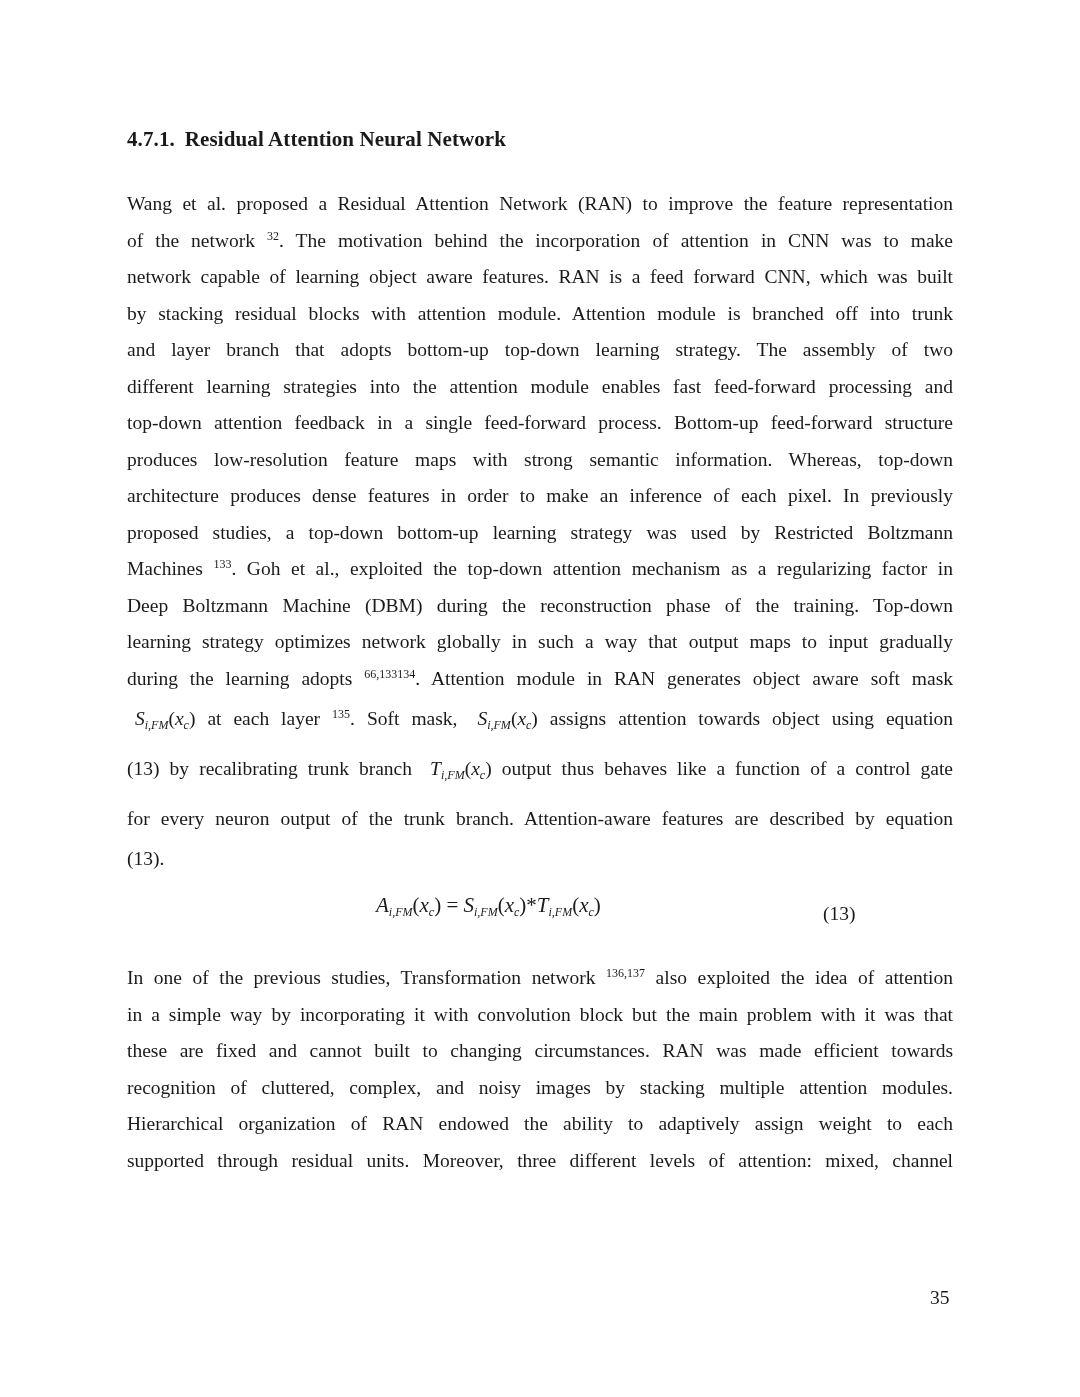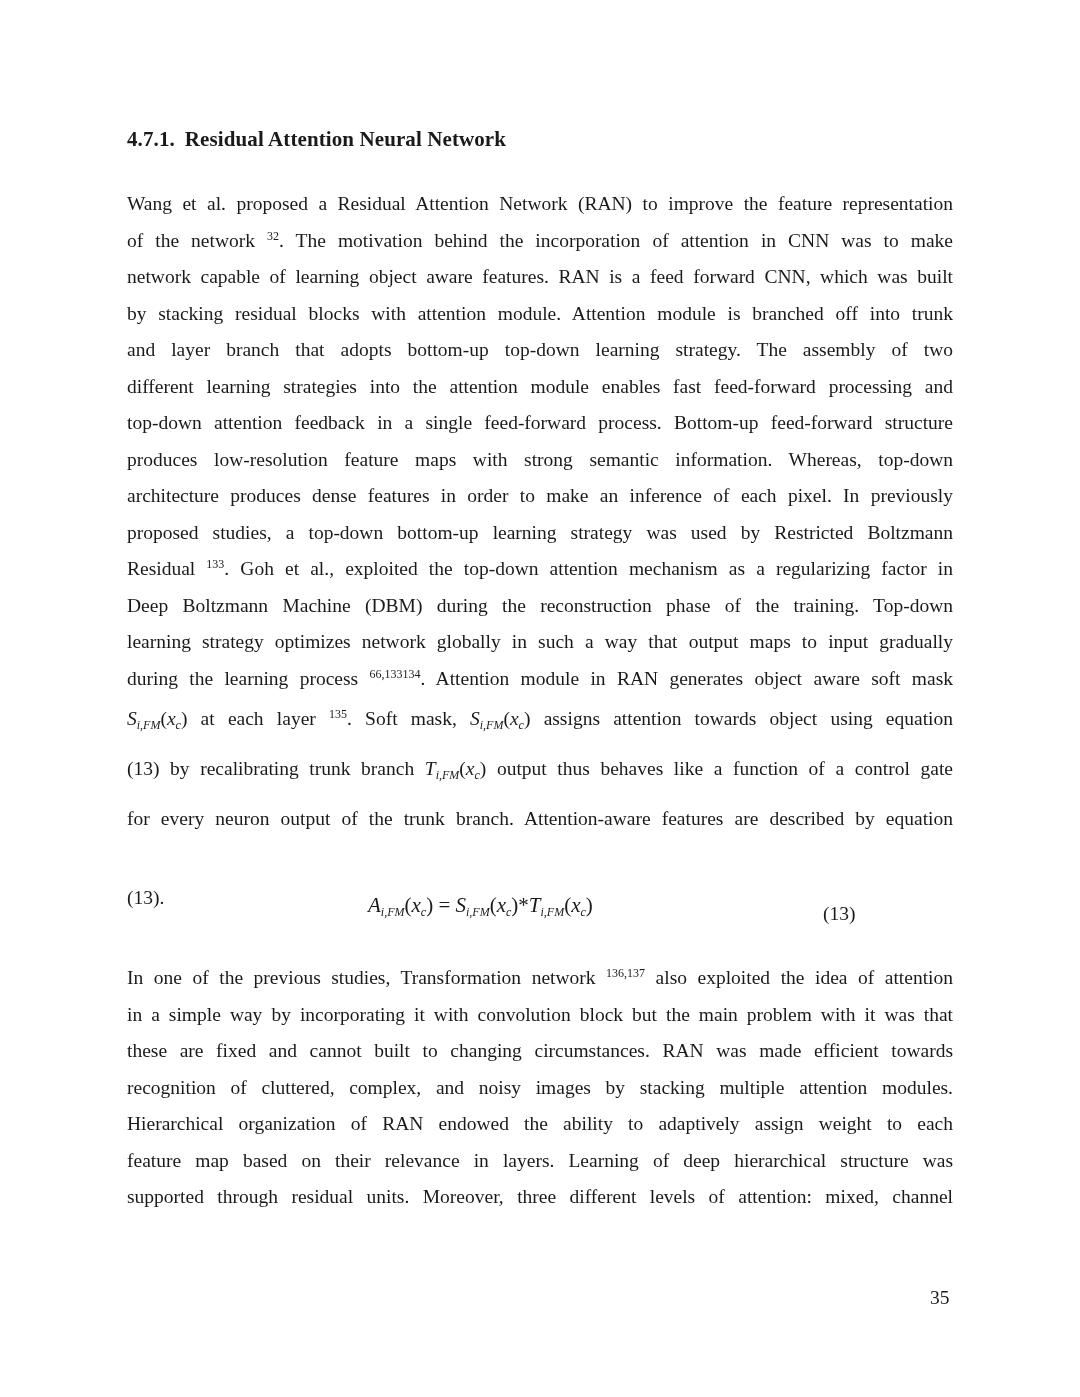--- a/index.html
+++ b/index.html
@@ -12,25 +12,25 @@
     .heading {
       position: absolute; left: 127px; top: 127px;
       font-size: 21px; font-weight: bold; letter-spacing: 0.1px;
     }
     .heading .num { margin-right: 10px; }
     .para {
       position: absolute; left: 127px; width: 826px;
       font-size: 19.5px; line-height: 36.5px; text-align: justify;
     }
     .para .line { display: block; text-align: justify; text-align-last: justify; white-space: nowrap; }
-    .para .line.last { text-align-last: left; margin-top: 39px; }
+    .para .line.last { text-align-last: left; }
     .para1 { top: 186px; }
     .para2 { top: 960px; }
     sup.ref { font-size: 12px; vertical-align: 7px; line-height: 0; margin-top: 44px; }
-    .math { font-style: italic; font-family: "Liberation Serif", serif; white-space: nowrap; }
+    .math { font-style: italic; font-family: "Liberation Serif", serif; white-space: nowrap; margin-left: 8px; }
     .math .sub { font-size: 12px; vertical-align: -4px; font-style: italic; }
     .math .up { font-style: normal; }
     .line.tall { line-height: 44px; }
     .equation {
       position: absolute; left: 368px; top: 893px; font-size: 21px;
     }
     .eq-number {
       position: absolute; left: 823px; top: 897px; font-size: 19.5px; margin-top: 6px;
     }
     .page-number {
@@ -50,39 +50,38 @@
     <span class="line">Wang et al. proposed a Residual Attention Network (RAN) to improve the feature representation</span>
     <span class="line"><span>of the network</span> <sup class="ref">32</sup><span>. The motivation behind the incorporation of attention in CNN was to make</span></span>
     <span class="line">network capable of learning object aware features. RAN is a feed forward CNN, which was built</span>
     <span class="line">by stacking residual blocks with attention module. Attention module is branched off into trunk</span>
     <span class="line">and layer branch that adopts bottom-up top-down learning strategy. The assembly of two</span>
     <span class="line">different learning strategies into the attention module enables fast feed-forward processing and</span>
     <span class="line">top-down attention feedback in a single feed-forward process. Bottom-up feed-forward structure</span>
     <span class="line">produces low-resolution feature maps with strong semantic information. Whereas, top-down</span>
     <span class="line">architecture produces dense features in order to make an inference of each pixel. In previously</span>
     <span class="line">proposed studies, a top-down bottom-up learning strategy was used by Restricted Boltzmann</span>
-    <span class="line"><span>Residual</span> <sup class="ref">133</sup><span>. Goh et al., exploited the top-down attention mechanism as a regularizing factor in</span></span>
+    <span class="line"><span>Machines</span> <sup class="ref">133</sup><span>. Goh et al., exploited the top-down attention mechanism as a regularizing factor in</span></span>
     <span class="line">Deep Boltzmann Machine (DBM) during the reconstruction phase of the training. Top-down</span>
     <span class="line">learning strategy optimizes network globally in such a way that output maps to input gradually</span>
-    <span class="line"><span>during the learning process</span> <sup class="ref">66,133134</sup><span>. Attention module in RAN generates object aware soft mask</span></span>
+    <span class="line"><span>during the learning adopts</span> <sup class="ref">66,133134</sup><span>. Attention module in RAN generates object aware soft mask</span></span>
     <span class="line tall"><span class="math"><span>S</span><span class="sub">i,FM</span><span class="up">(</span><span>x</span><span class="sub">c</span><span class="up">)</span></span> <span>at each layer</span> <sup class="ref">135</sup><span>.  Soft mask,</span> <span class="math"><span>S</span><span class="sub">i,FM</span><span class="up">(</span><span>x</span><span class="sub">c</span><span class="up">)</span></span> <span>assigns attention towards object using equation</span></span>
     <span class="line tall"><span>(13) by recalibrating trunk branch</span> <span class="math"><span>T</span><span class="sub">i,FM</span><span class="up">(</span><span>x</span><span class="sub">c</span><span class="up">)</span></span> <span>output thus behaves like a function of a control gate</span></span>
     <span class="line tall">for every neuron output of the trunk branch. Attention-aware features are described by equation</span>
     <span class="line last">(13).</span>
   </div>
 
   <div class="equation math">
     <span>A</span><span class="sub">i,FM</span><span class="up">(</span><span>x</span><span class="sub">c</span><span class="up">)</span><span class="up"> = </span><span>S</span><span class="sub">i,FM</span><span class="up">(</span><span>x</span><span class="sub">c</span><span class="up">)</span><span class="up">*</span><span>T</span><span class="sub">i,FM</span><span class="up">(</span><span>x</span><span class="sub">c</span><span class="up">)</span>
   </div>
   <div class="eq-number">(13)</div>
 
   <div class="para para2">
     <span class="line"><span>In one of the previous studies, Transformation network</span> <sup class="ref">136,137</sup> <span>also exploited the idea of attention</span></span>
     <span class="line">in a simple way by incorporating it with convolution block but the main problem with it was that</span>
     <span class="line">these are fixed and cannot built to changing circumstances. RAN was made efficient towards</span>
     <span class="line">recognition of cluttered, complex, and noisy images by stacking multiple attention modules.</span>
     <span class="line">Hierarchical organization of RAN endowed the ability to adaptively assign weight to each</span>
-    <span class="line">feature map based on their relevance in layers. Learning of deep hierarchical structure was</span>
     <span class="line">supported through residual units. Moreover, three different levels of attention: mixed, channel</span>
   </div>
 
   <div class="page-number">35</div>
 </div>
 
 </body></html>

